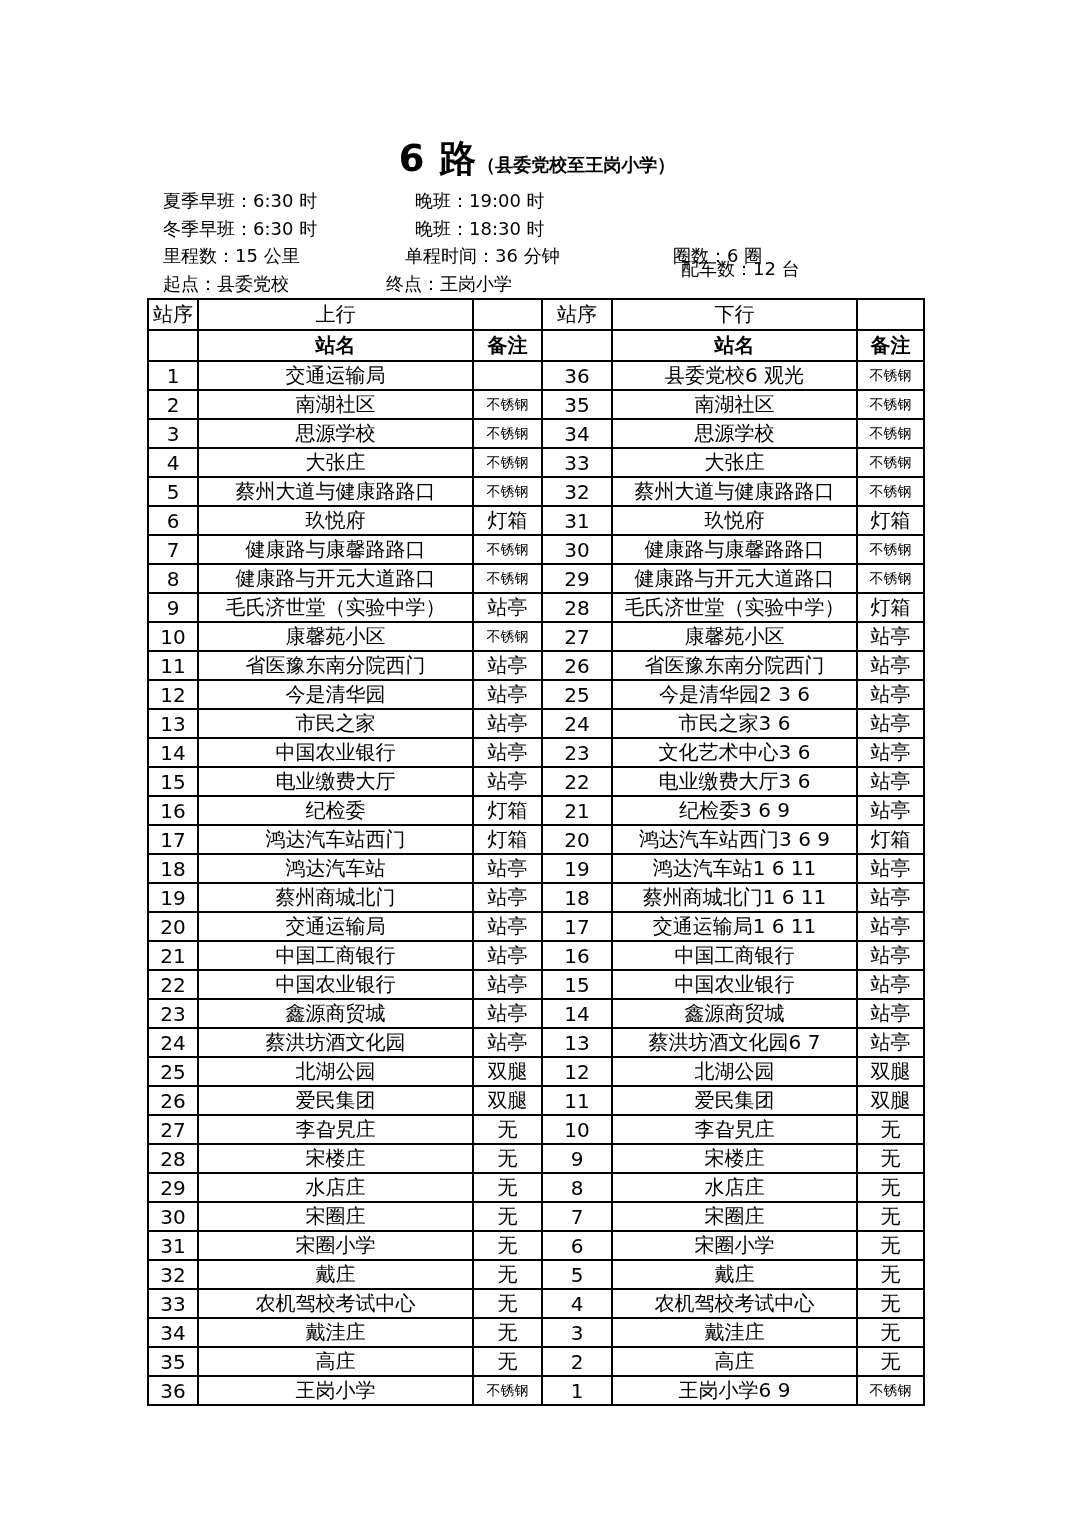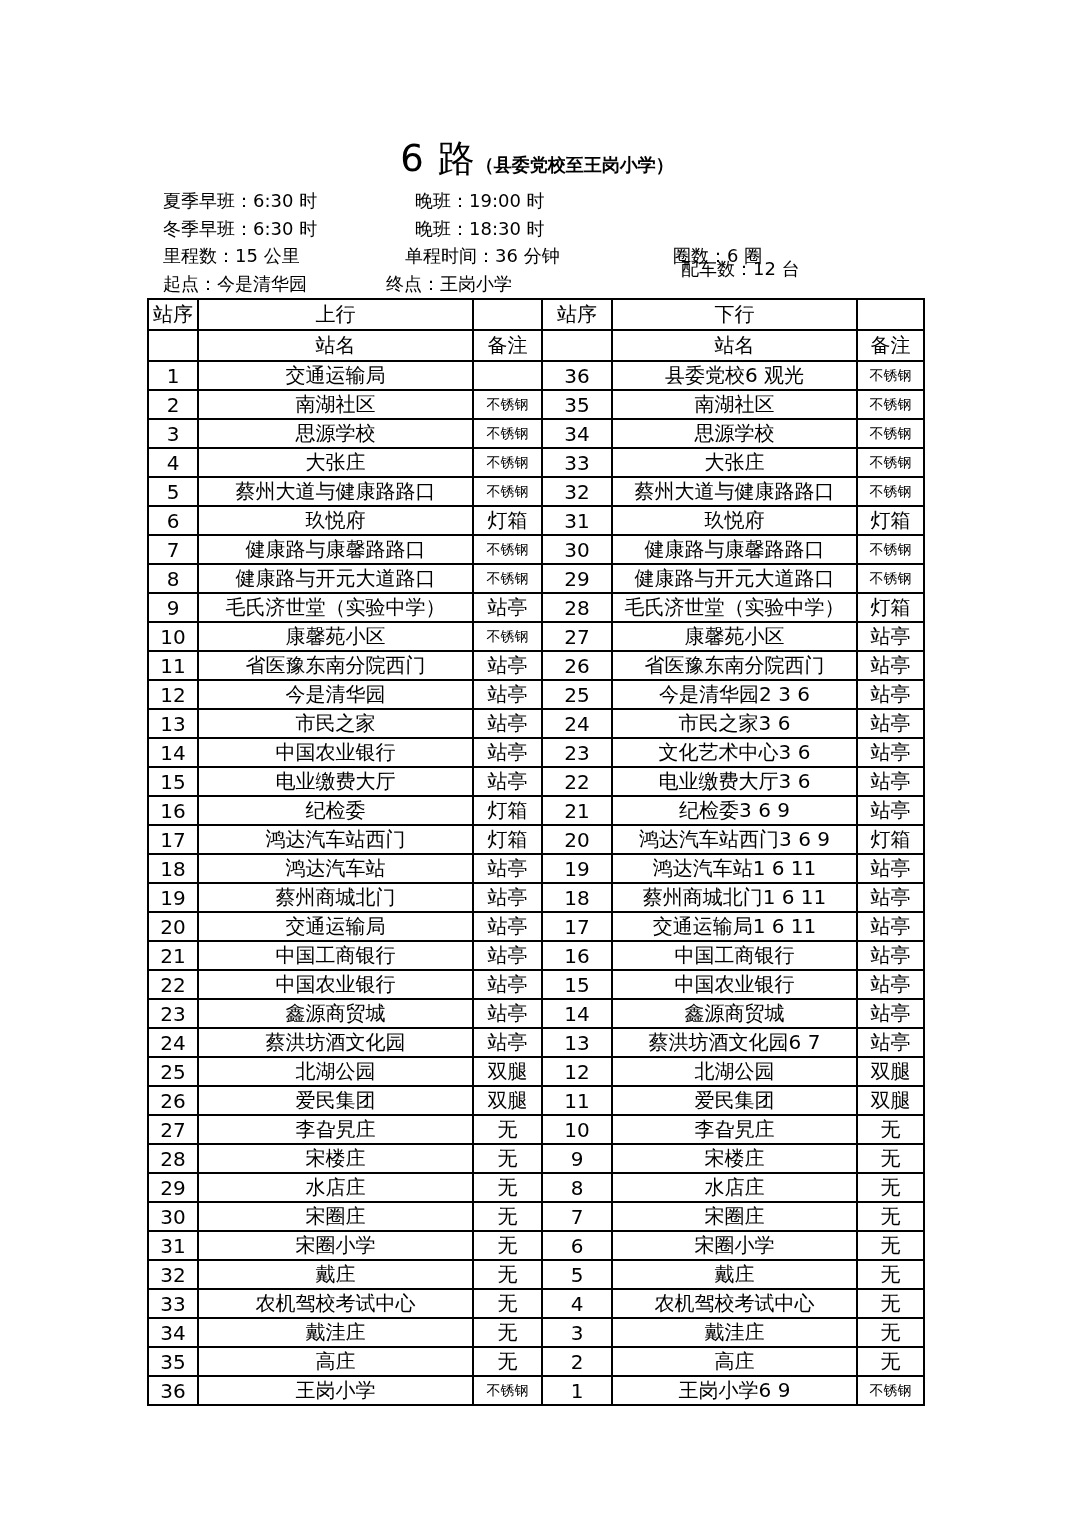--- a/index.html
+++ b/index.html
@@ -7,21 +7,21 @@
     width:1074px; height:1520px; position:relative;
     color:#000; font-family:"DejaVu Sans", sans-serif;
   }
   .page { position:absolute; inset:0; background:#fff; }
 
   
   .title-block {
     position:absolute; top:134px; left:0; width:1074px;
     text-align:center; white-space:nowrap;
   }
-  .title-route { font-size:37px; font-weight:normal; letter-spacing:1px; }
+  .title-route { font-size:37px; font-weight:bold; letter-spacing:1px; }
   .title-sub  { font-size:18px; font-weight:bold; }
 
   
   .info { position:absolute; left:163px; top:189px; width:790px; font-size:18px; }
   .info-line { position:relative; height:27.5px; }
   .info-line span { position:absolute; top:0; white-space:nowrap; }
   .p0  { left:0; }
   .p1a { left:252px; } .p1b { left:242px; } .p1c { left:223px; }
   .p2a { left:518px;margin-top:40px; } .p2b { left:510px; }
 
@@ -30,21 +30,21 @@
     position:absolute; left:147px; top:298px;
     border-collapse:collapse; table-layout:fixed;
     width:776px;
   }
   table.route td, table.route th {
     border:2px solid #000; text-align:center; vertical-align:middle;
     padding:0; overflow:hidden; white-space:nowrap;
     font-weight:normal; font-size:20px;
   }
   tr.hdr td { height:29px;margin-left:8px; }
-  tr.hdr .bold { font-weight:normal;border-radius:12px; }
+  tr.hdr .bold { font-weight:bold;border-radius:12px; }
   tbody.rows td { height:27px; }
   td.no   { font-size:21px; }
   td.name { font-size:19px; }
   td.remark { font-size:18px; }
   td.remark.small { font-size:14px;margin-left:40px; }
 </style>
 </head>
 <body>
 
 <div class="page">
@@ -62,21 +62,21 @@
       <span class="p0">冬季早班：6:30 时</span>
       <span class="p1a">晚班：18:30 时</span>
       <span class="p2a">配车数：12 台</span>
     </div>
     <div class="info-line">
       <span class="p0">里程数：15 公里</span>
       <span class="p1b">单程时间：36 分钟</span>
       <span class="p2b">圈数：6 圈</span>
     </div>
     <div class="info-line">
-      <span class="p0">起点：今是清华园</span>
+      <span class="p0">起点：县委党校</span>
       <span class="p1c">终点：王岗小学</span>
     </div>
   </div>
 
   <table class="route">
     <colgroup>
       <col style="width:50px">
         <col style="width:275px">
         <col style="width:69px">
       <col style="width:70px">

